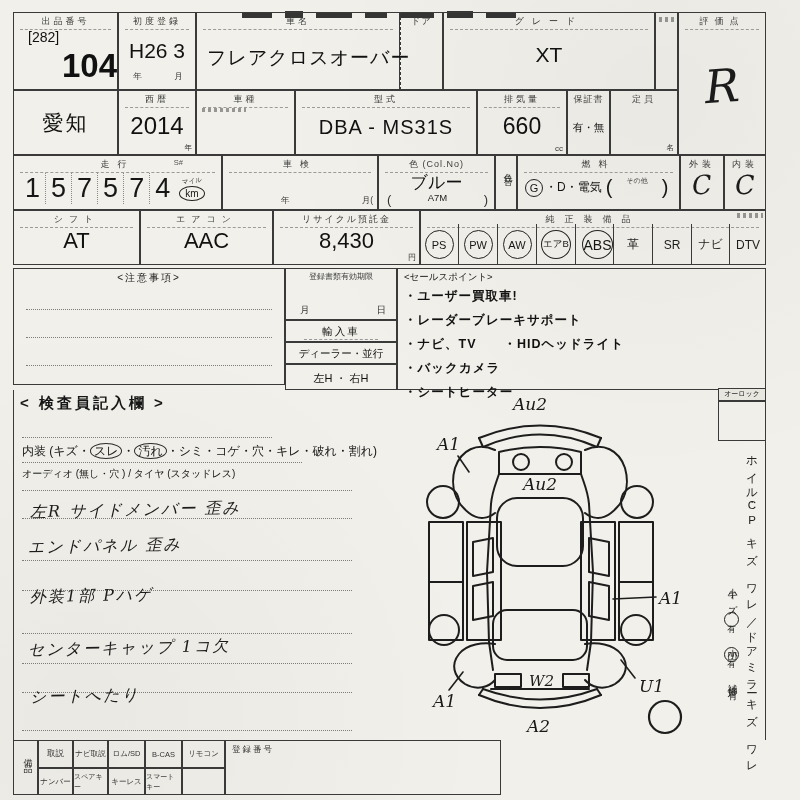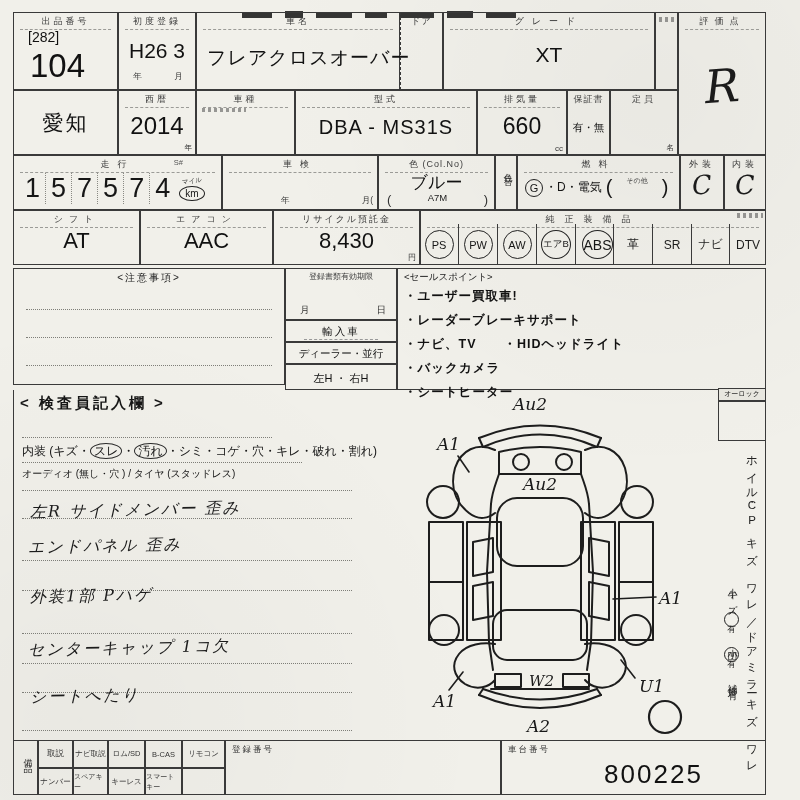--- a/index.html
+++ b/index.html
@@ -41,21 +41,21 @@
 
 <div class="sheet">
 
   <div style="position:absolute;left:242px;top:0;width:330px;height:9px;">
     <span class="frag" style="width:30px;height:5px;"></span><span class="frag" style="width:18px;height:7px;"></span><span class="frag" style="width:36px;height:5px;"></span><span class="frag" style="width:22px;height:6px;"></span><span class="frag" style="width:34px;height:5px;"></span><span class="frag" style="width:26px;height:7px;"></span><span class="frag" style="width:30px;height:5px;"></span>
   </div>
 
   <div class="cell" style="left:13px;top:12px;width:105px;height:78px;">
     <span class="lbl dash">出品番号</span>
     <div class="val" style="top:16px;font-size:14px;text-align:left;padding-left:14px;">[282]</div>
-    <div class="val" style="top:34px;font-size:33px;text-align:left;padding-left:16px;">104</div>
+    <div class="val" style="top:34px;font-size:33px;text-align:right;padding-left:16px;font-weight:bold;">104</div>
   </div>
 
   <div class="cell" style="left:118px;top:12px;width:78px;height:78px;">
     <span class="lbl dash">初度登録</span>
     <div class="val" style="top:26px;font-size:21px;">H26 3</div>
     <div class="val small" style="top:58px;letter-spacing:12px;padding-left:14px;">年　月</div>
   </div>
 
   <div class="cell" style="left:196px;top:12px;width:204px;height:78px;">
     <span class="lbl dash">車名</span>
@@ -394,18 +394,14 @@
   </div>
   <div class="cell" style="left:145px;top:768px;width:37px;height:27px;display:flex;align-items:center;justify-content:center;">
     <span style="font-size:7px;color:#333;">スマートキー</span>
   </div>
   <div class="cell" style="left:182px;top:768px;width:43px;height:27px;"></div>
 
   <div class="cell" style="left:225px;top:740px;width:276px;height:55px;">
     <span style="position:absolute;left:6px;top:3px;font-size:8.5px;letter-spacing:2px;color:#333;">登録番号</span>
   </div>
 
-  <div class="cell" style="left:501px;top:740px;width:265px;height:55px;">
-    <span style="position:absolute;left:6px;top:3px;font-size:8.5px;letter-spacing:2px;color:#333;">車台番号</span>
-    <div class="val" style="top:18px;font-size:26px;letter-spacing:2px;padding-left:40px;">800225</div>
-  </div>
 
 </div>
 
 </body></html>

